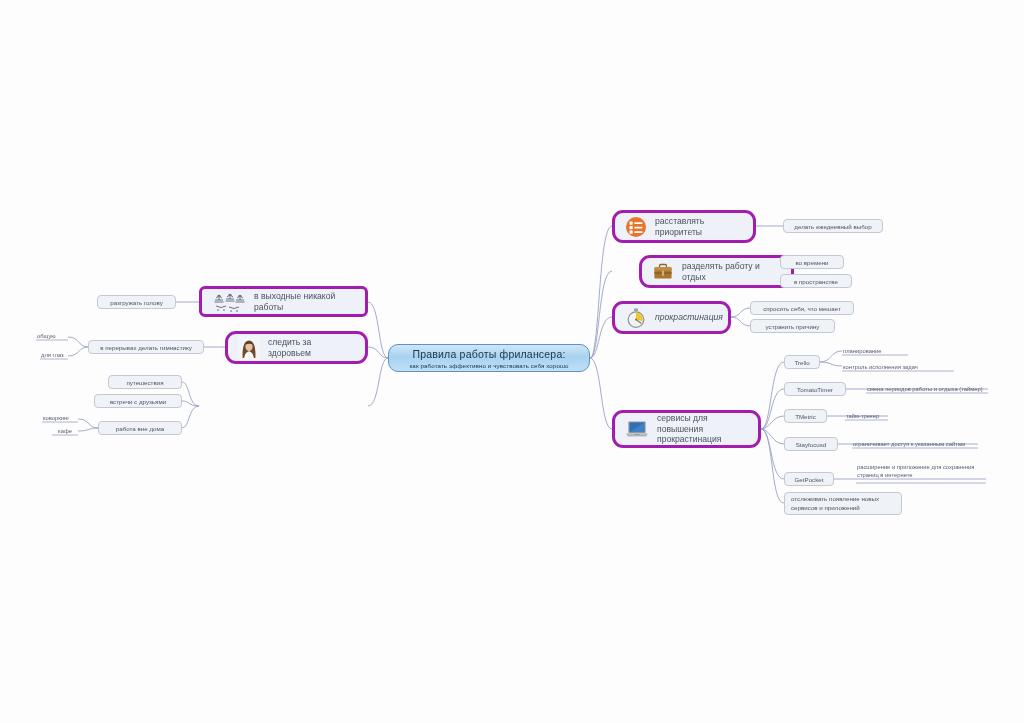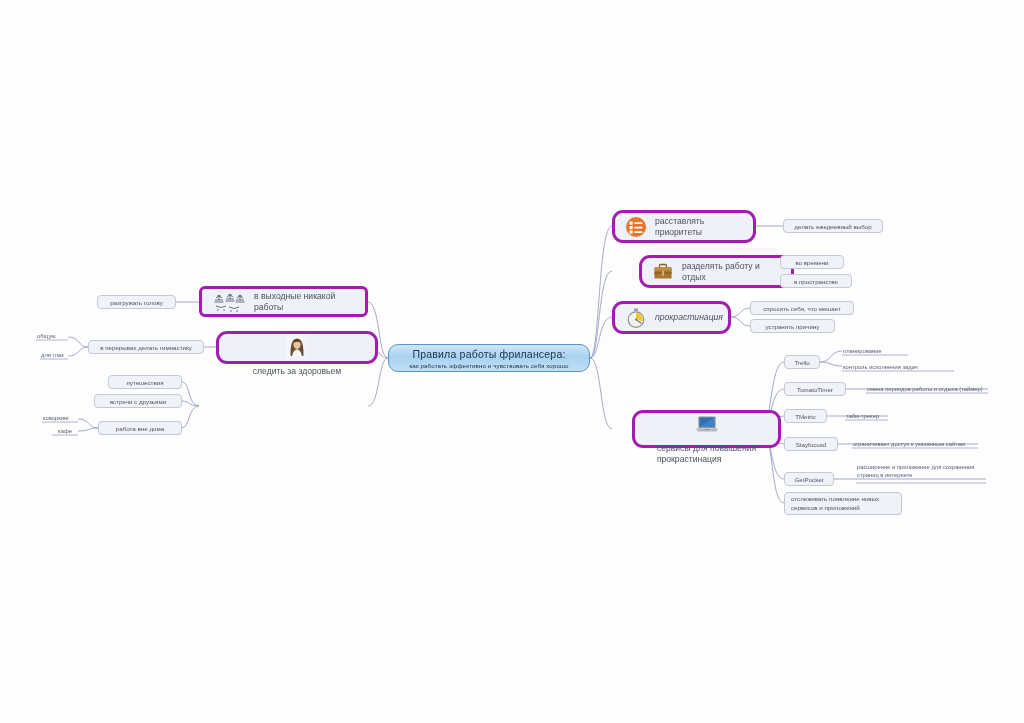--- a/index.html
+++ b/index.html
@@ -182,21 +182,21 @@
     <svg class="icon" width="22" height="22" viewBox="0 0 22 22">
       <rect x="9" y="1.6" width="4" height="2.4" rx="0.6" fill="#9aa0a6"></rect>
       <circle cx="11" cy="12.6" r="7.8" fill="#f2f2ef" stroke="#8d9399" stroke-width="1.2"></circle>
       <path d="M11 12.6 L11 5.6 A7 7 0 0 1 17.6 14.2 Z" fill="#f3c623"></path>
       <circle cx="11" cy="12.6" r="1" fill="#6b7075"></circle>
       <line x1="11" y1="12.6" x2="16.2" y2="16.2" stroke="#6b7075" stroke-width="1.1"></line>
     </svg>
     <span class="label">прокрастинация</span>
   </div>
 
-  <div class="node main-node" style="left:632px;top:410px;width:149px;height:38px;flex-direction:column;">
+  <div class="node main-node" style="left:612px;top:410px;width:149px;height:38px;">
     <svg class="icon" width="24" height="22" viewBox="0 0 24 22">
       <rect x="3.4" y="3.4" width="17.2" height="11.6" rx="0.8" fill="#8f959c"></rect>
       <rect x="4.6" y="4.5" width="14.8" height="9.4" fill="#2f6fb5"></rect>
       <path d="M4.6 13.9 L19.4 4.5 L19.4 13.9 Z" fill="#4f8fd1" opacity="0.55"></path>
       <path d="M1.2 15.2 H22.8 L21.4 18.4 H2.6 Z" fill="#b4b9c0"></path>
       <rect x="9.4" y="16.1" width="5.2" height="0.9" rx="0.4" fill="#8f959c"></rect>
     </svg>
     <span class="label">
       <span>сервисы для повышения</span><br>
       <span>прокрастинация</span>
@@ -260,21 +260,21 @@
         <path d="M24 9 L32 9 M23.5 11 L32.5 11"></path>
         <path d="M28 4 L28 9 M26 5.5 L28 4 L30 5.5 M25 7 L28 5 L31 7"></path>
         <path d="M4 15 Q9 18 14 15"></path>
         <path d="M17 16 Q22 19 27 16"></path>
         <path d="M6 18 L6 20 M12 18 L12 20 M19 19 L19 21 M25 19 L25 21"></path>
       </g>
     </svg>
     <span class="label">в выходные никакой работы</span>
   </div>
 
-  <div class="node main-node" style="left:216px;top:331px;width:162px;height:33px;flex-direction:column;">
+  <div class="node main-node" style="left:225px;top:331px;width:143px;height:33px;">
     <svg class="icon" width="22" height="24" viewBox="0 0 22 24">
       <rect x="0" y="0" width="22" height="24" fill="#f4f5f8"></rect>
       <path d="M4.6 22 C4.2 13 5.4 4.6 11 4.6 C16.6 4.6 17.8 13 17.4 22 Z" fill="#6d4b2f"></path>
       <ellipse cx="11" cy="10.4" rx="3.6" ry="4.6" fill="#e8c3a0"></ellipse>
       <path d="M7.4 7.4 C8.4 4.6 13.6 4.6 14.6 7.6 C14.2 9.4 13.4 7.6 11 7.8 C9 8 8.2 9.2 7.4 7.4 Z" fill="#5b3d25"></path>
       <path d="M6.2 22 C6.8 17.6 8.8 15.4 11 15.4 C13.2 15.4 15.2 17.6 15.8 22 Z" fill="#fbfbfc"></path>
       <path d="M11 15.4 L11 22" stroke="#e2e4e8" stroke-width="0.7"></path>
     </svg>
     <span class="label">следить за здоровьем</span>
   </div>

